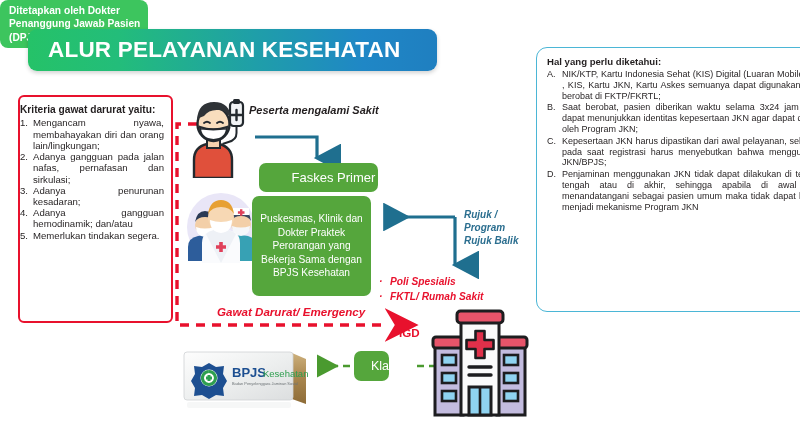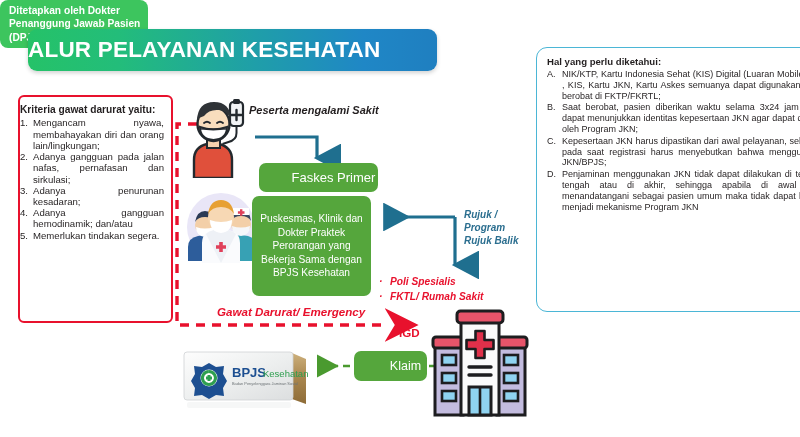--- a/index.html
+++ b/index.html
@@ -15,21 +15,21 @@
   
   .title-banner{
     position:absolute;left:28px;top:29px;width:409px;height:42px;
     border-radius:9px;
     background:linear-gradient(90deg,#25c268 0%,#23bd7a 22%,#1f9fa8 55%,#1f87c6 82%,#1f7fc0 100%);
     box-shadow:0 2px 4px rgba(0,0,0,0.18);
     display:flex;align-items:center;
   }
   .title-text{
     color:#ffffff;font-weight:bold;font-size:22.5px;letter-spacing:.2px;
-    white-space:nowrap;
+    margin-left:20px;white-space:nowrap;
   }
 
   
   .red-box{
     position:absolute;left:18px;top:95px;width:155px;height:228px;
     border:2.2px solid #e8112d;border-radius:6px;background:#fff;
     box-sizing:border-box;padding:7px 7px 4px 0;
   }
   .red-box h4{
     margin:0 0 1px 0;font-size:10.2px;font-weight:bold;color:#231f20;line-height:1.22;
@@ -54,21 +54,21 @@
   .info-txt{flex:1;text-align:justify;}
 
   
   .green-box{
     position:absolute;background:#55a63c;border-radius:7px;
     color:#ffffff;display:flex;align-items:center;justify-content:center;
     text-align:center;box-sizing:border-box;padding-left:30px;
   }
   #faskes-primer{left:259px;top:163px;width:119px;height:29px;font-size:13px;}
   #faskes-desc{left:252px;top:196px;width:119px;height:100px;font-size:10.2px;line-height:1.32;padding:4px 6px;}
-  #klaim-box{left:354px;top:351px;width:73px;height:30px;font-size:12.5px;}
+  #klaim-box{left:354px;top:351px;width:35px;height:30px;font-size:12.5px;}
   #dpjp-box{
     left:18px;top:350px;width:139px;height:48px;background:#3dc55e;
     border-radius:8px;color:#fff;font-weight:bold;font-size:10.2px;line-height:1.3;
     display:flex;align-items:center;justify-content:flex-start;padding-left:9px;text-align:left;
   }
 
   
   .lbl{position:absolute;font-style:italic;font-weight:bold;white-space:pre-line;}
   #lbl-peserta{left:249px;top:104px;font-size:11px;color:#231f20;}
   #lbl-rujukan{left:375px;top:222px;font-size:9.6px;color:#e8112d;line-height:1.22;}

